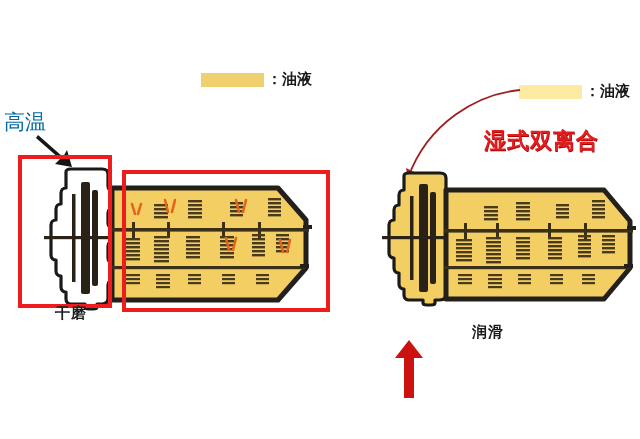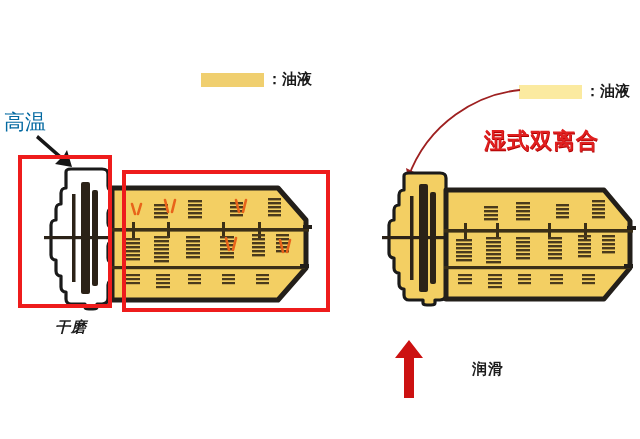--- a/index.html
+++ b/index.html
@@ -216,21 +216,21 @@
       <path d="M55,18 L58,30 M65,18 L62,30"></path>
       <path d="M126,18 L129,30 M136,18 L133,30"></path>
       <path d="M116,56 L119,68 M126,56 L123,68"></path>
       <path d="M170,58 L173,70 M180,58 L177,70"></path>
     </g>
   </svg>
 
   <div class="abs redbox" style="left:18px;top:155px;width:94px;height:153px;"></div>
   <div class="abs redbox" style="left:122px;top:170px;width:208px;height:142px;"></div>
 
-  <div class="abs label-caption" style="left:55px;top:318px;font-style:italic;">干磨</div>
+  <div class="abs label-caption" style="left:55px;top:304px;">干磨</div>
 
   <div class="abs legend" style="left:519px;top:82px;">
     <span class="swatch right"></span>
     <span class="legend-colon">：</span>
     <span class="legend-text">油液</span>
   </div>
 
   <svg class="abs" style="left:392px;top:86px;" width="140" height="100" viewBox="0 0 140 100">
     <path d="M128,4 C86,8 36,36 16,92" fill="none" stroke="#9e2020" stroke-width="1.8"></path>
     <path d="M16,92 L14,82 L22,86 Z" fill="#9e2020"></path>
@@ -369,15 +369,15 @@
           <rect x="138" y="94" width="13" height="2.2"></rect>
         <rect x="138" y="98" width="13" height="2.2"></rect>
       </g>
     </g>
   </svg>
 
   <svg class="abs" style="left:392px;top:338px;" width="34" height="62" viewBox="0 0 34 62">
     <path d="M17,2 L31,20 L22,20 L22,60 L12,60 L12,20 L3,20 Z" fill="#cc1111"></path>
   </svg>
 
-  <div class="abs label-caption" style="left:472px;top:323px;margin-top:37px;">润滑</div>
+  <div class="abs label-caption" style="left:472px;top:323px;">润滑</div>
 
 </div>
 
 </body></html>

